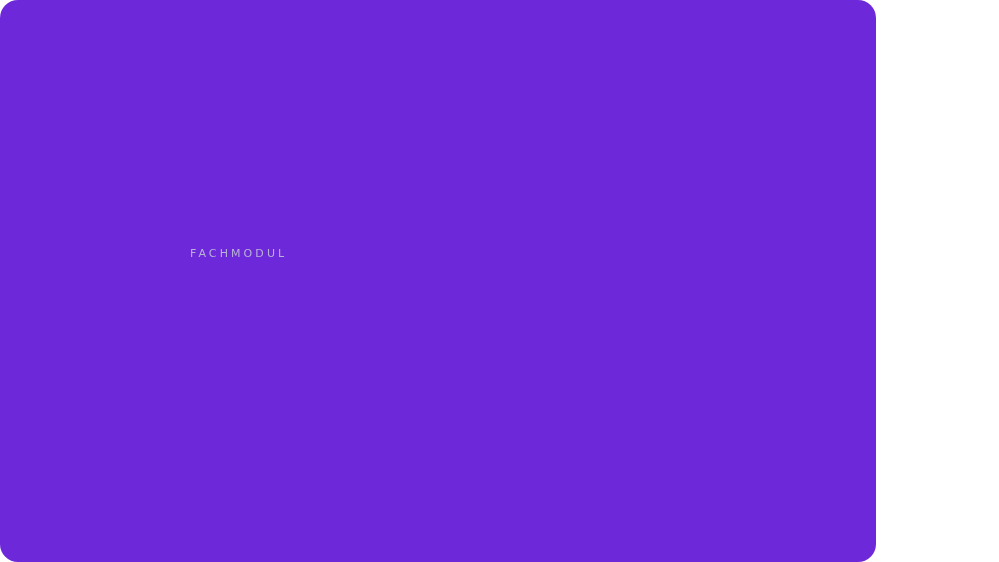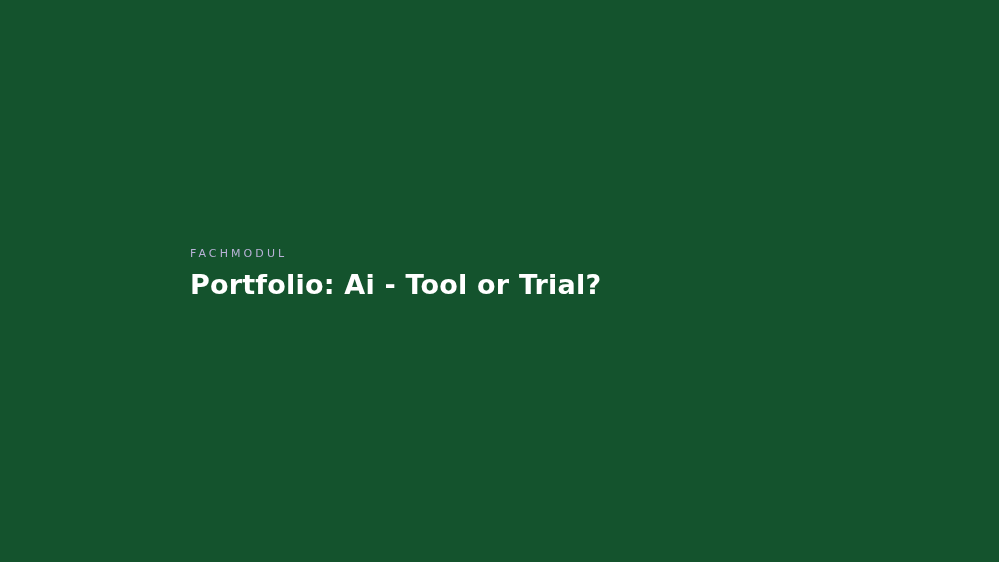--- a/index.html
+++ b/index.html
@@ -10,25 +10,26 @@
 
   body {
     width: 999px;
     height: 562px;
     overflow: hidden;
     font-family: "DejaVu Sans", "Liberation Sans", sans-serif;
   }
 
   .slide {
     position: relative;
-    width: 999px;
+    width: 876px;
     height: 562px;
-    background: #14532d;
+    background: #6d28d9;
     box-sizing: border-box;
     overflow: hidden;
+    border-radius: 18px;
   }
 
   .title-block {
     position: absolute;
     left: 190px;
     top: 246px;
     display: flex;
     flex-direction: column;
     align-items: flex-start;
   }
@@ -55,15 +56,14 @@
     white-space: nowrap;
     margin: 0;
   }
 </style>
 </head>
 <body>
 
 <div class="slide">
   <div class="title-block">
     <div class="eyebrow">FACHMODUL</div>
-    <h1 class="slide-title">Portfolio: Ai - Tool or Trial?</h1>
   </div>
 </div>
 
 </body></html>

